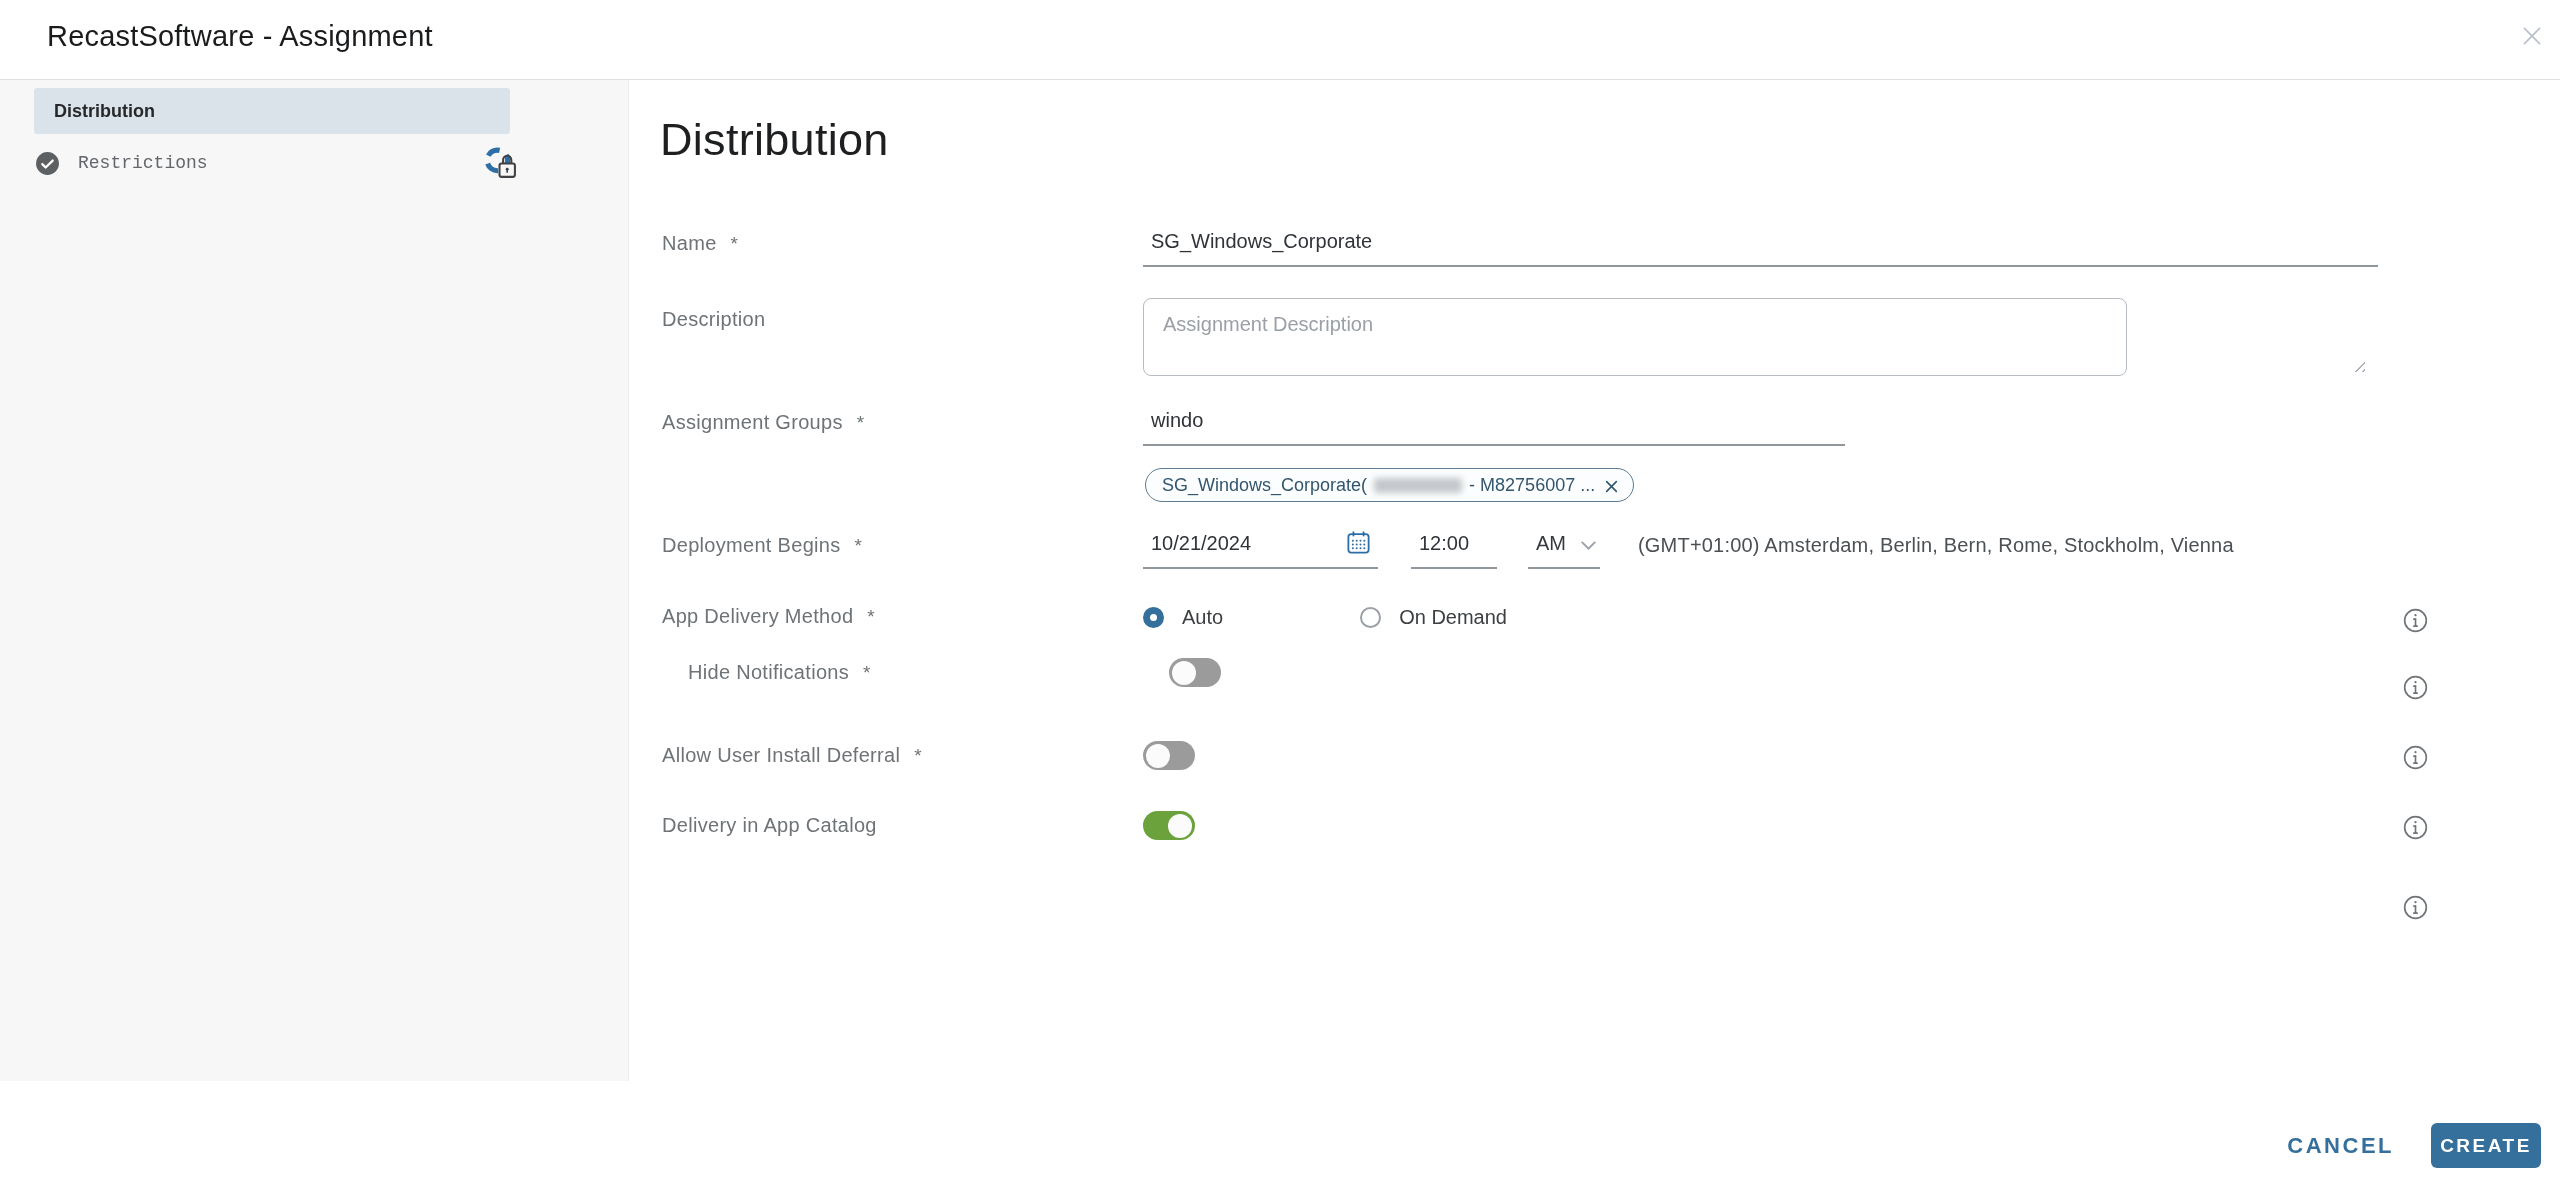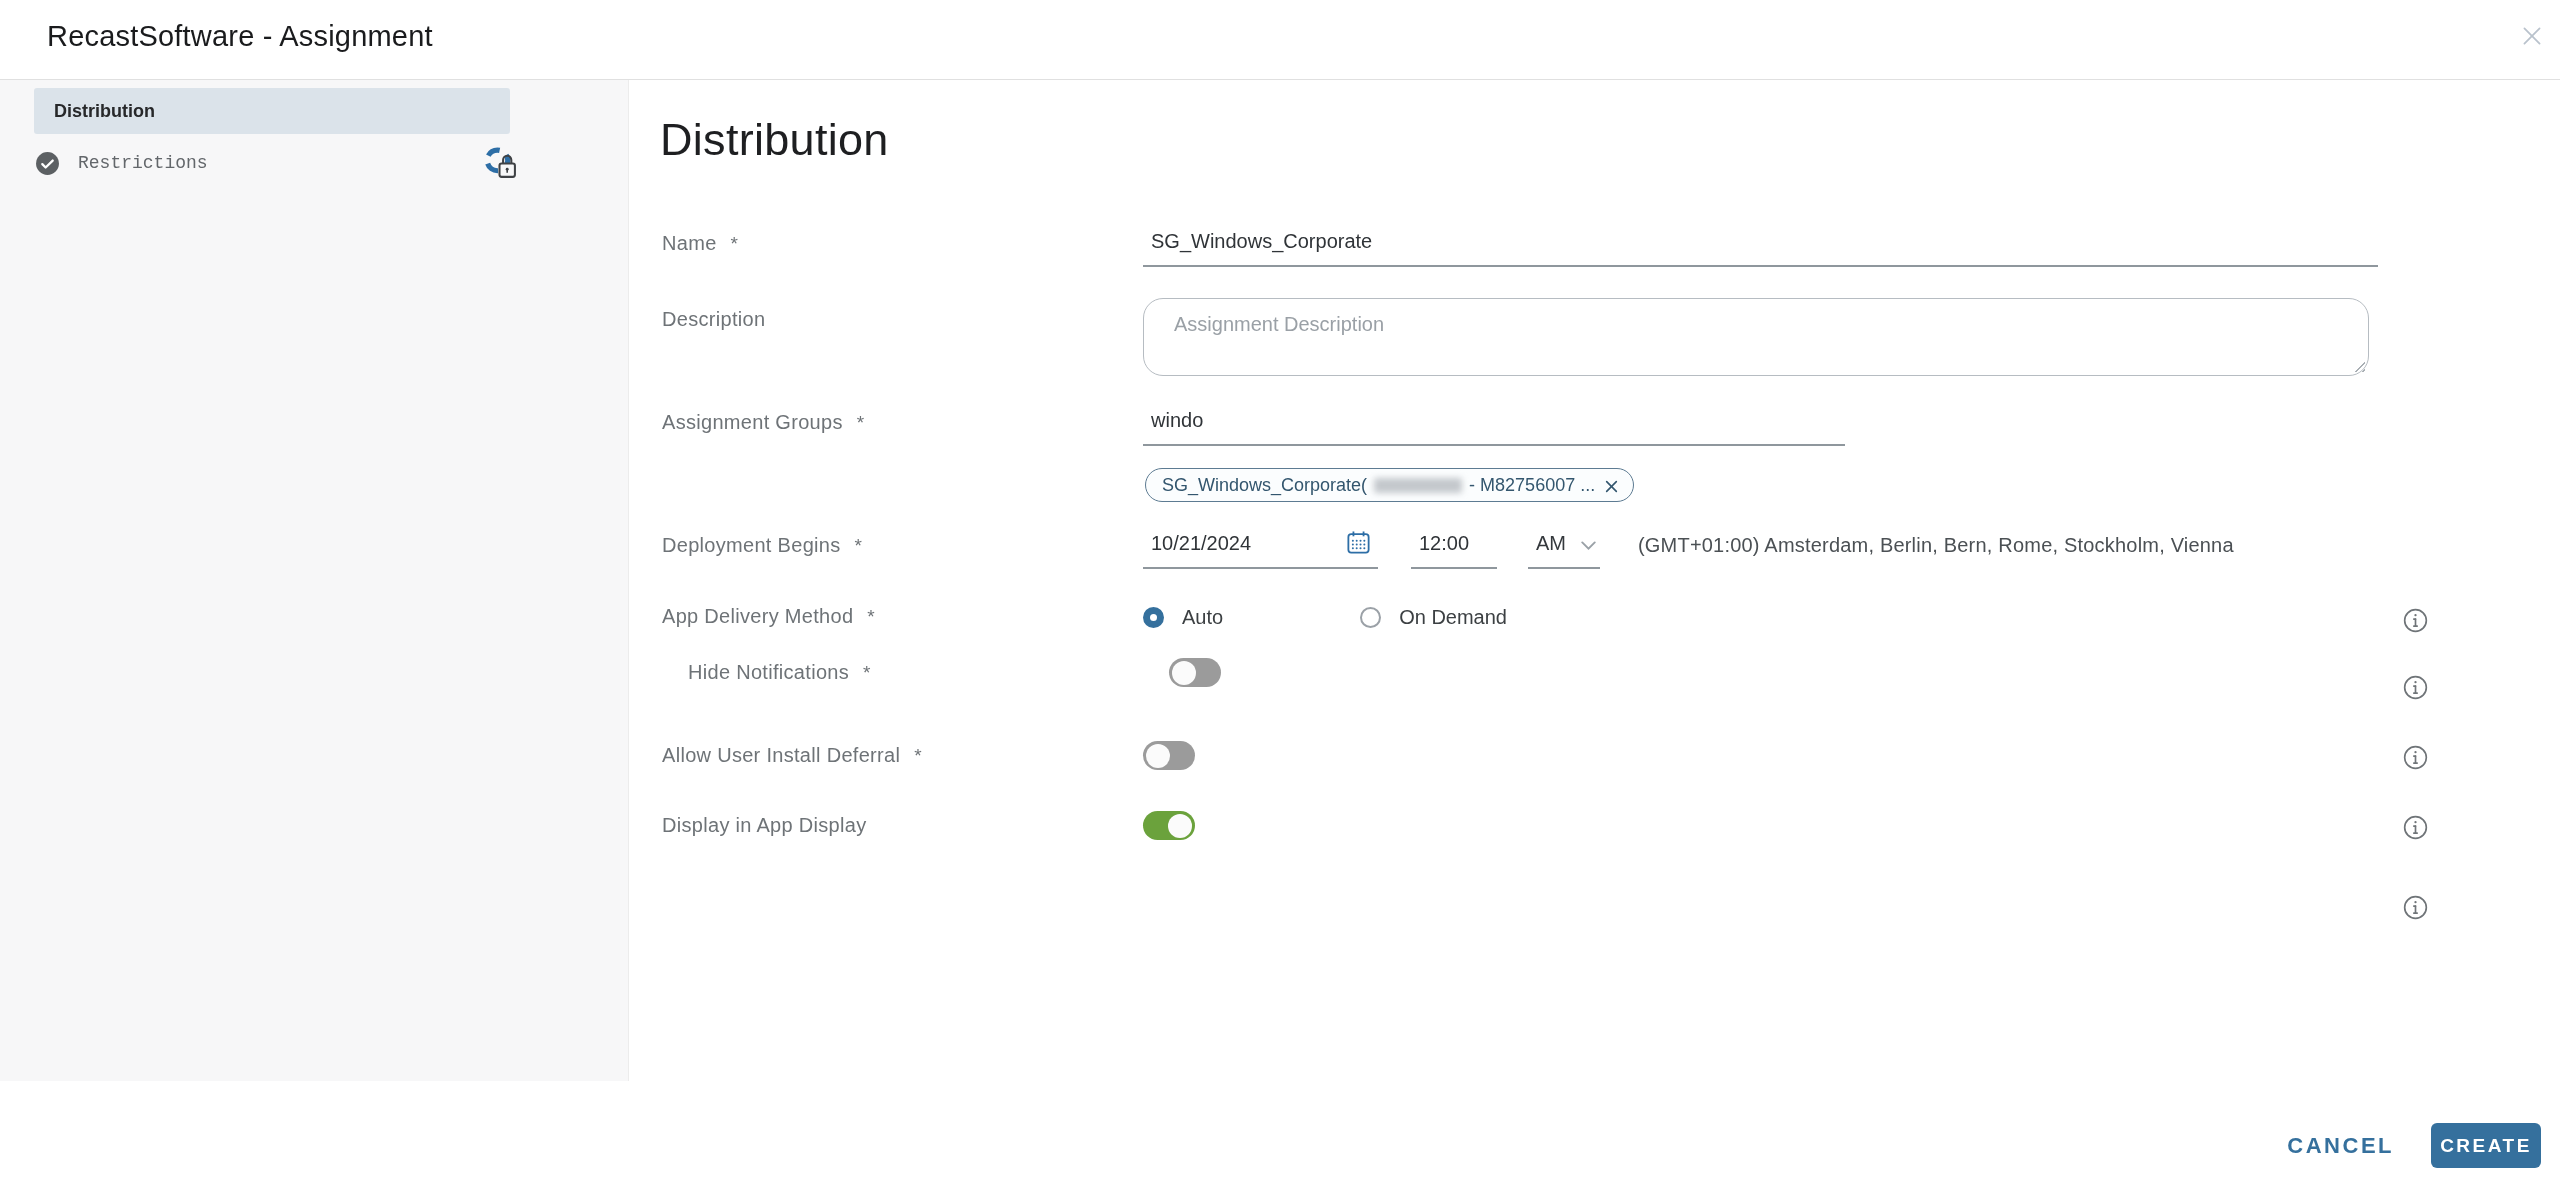--- a/index.html
+++ b/index.html
@@ -80,24 +80,24 @@
   .row-method  { top: 523px; }
   .row-hide    { top: 578px; margin-left: 26px; }
   .row-defer   { top: 661px; }
   .row-catalog { top: 731px; }
   .row-reboot  { top: 812px; }
   .row-desc .field-label { padding-top: 8px; }
 
   .name-input { width: 1235px; }
   .desc-box { position: relative; width: 1226px; }
   .desc-textarea {
-    width: 1226px; height: 78px; resize: none;
-    border: 1.5px solid #b6bcc2; border-radius: 20px;
+    width: 984px; height: 78px; resize: none;
+    border: 1.5px solid #b6bcc2; border-radius: 8px;
     font-family: inherit; font-size: 20px; color: var(--value-ink);
-    padding: 14px 30px; outline: none; background: #fff; display: block;
+    padding: 14px 19px; outline: none; background: #fff; display: block;
   }
   .desc-textarea::placeholder, .groups-input::placeholder { color: #9aa0a6; }
   .resize-handle {
     position: absolute; right: 4px; bottom: 4px; width: 15px; height: 15px;
     background: repeating-linear-gradient(135deg, transparent 0 3.5px, #a9afb4 3.5px 5px);
     clip-path: polygon(100% 0, 0 100%, 100% 100%);
     cursor: nwse-resize;
   }
   .groups-input { width: 702px; }
   .chip {
@@ -331,21 +331,21 @@
       </div>
       <div class="field-control">
         <div class="toggle">
             <div class="knob"></div>
           </div>
       </div>
     </div>
 
     <div class="field-row row-catalog toggle-row">
       <div class="field-label">
-        <span>Display in App Display</span>
+        <span>Delivery in App Catalog</span>
       </div>
       <div class="field-control">
         <div class="toggle on">
             <div class="knob"></div>
           </div>
       </div>
     </div>
 
 
     <span class="info-icon info-1">

